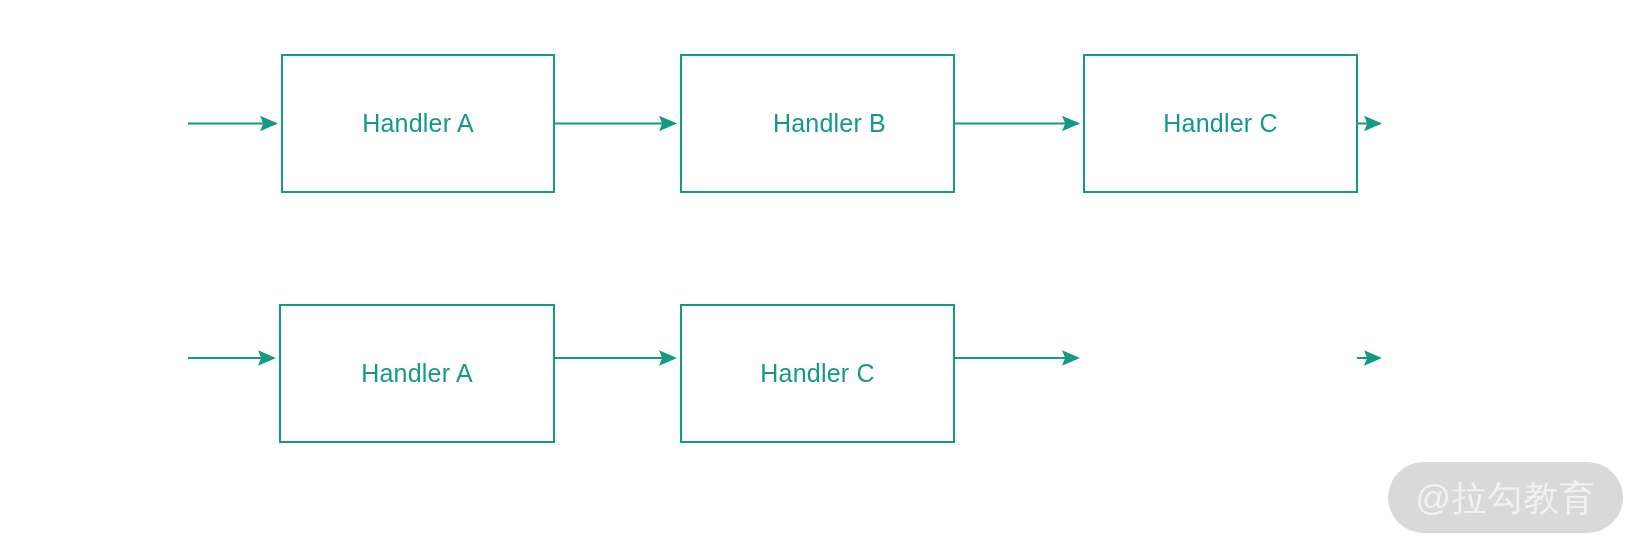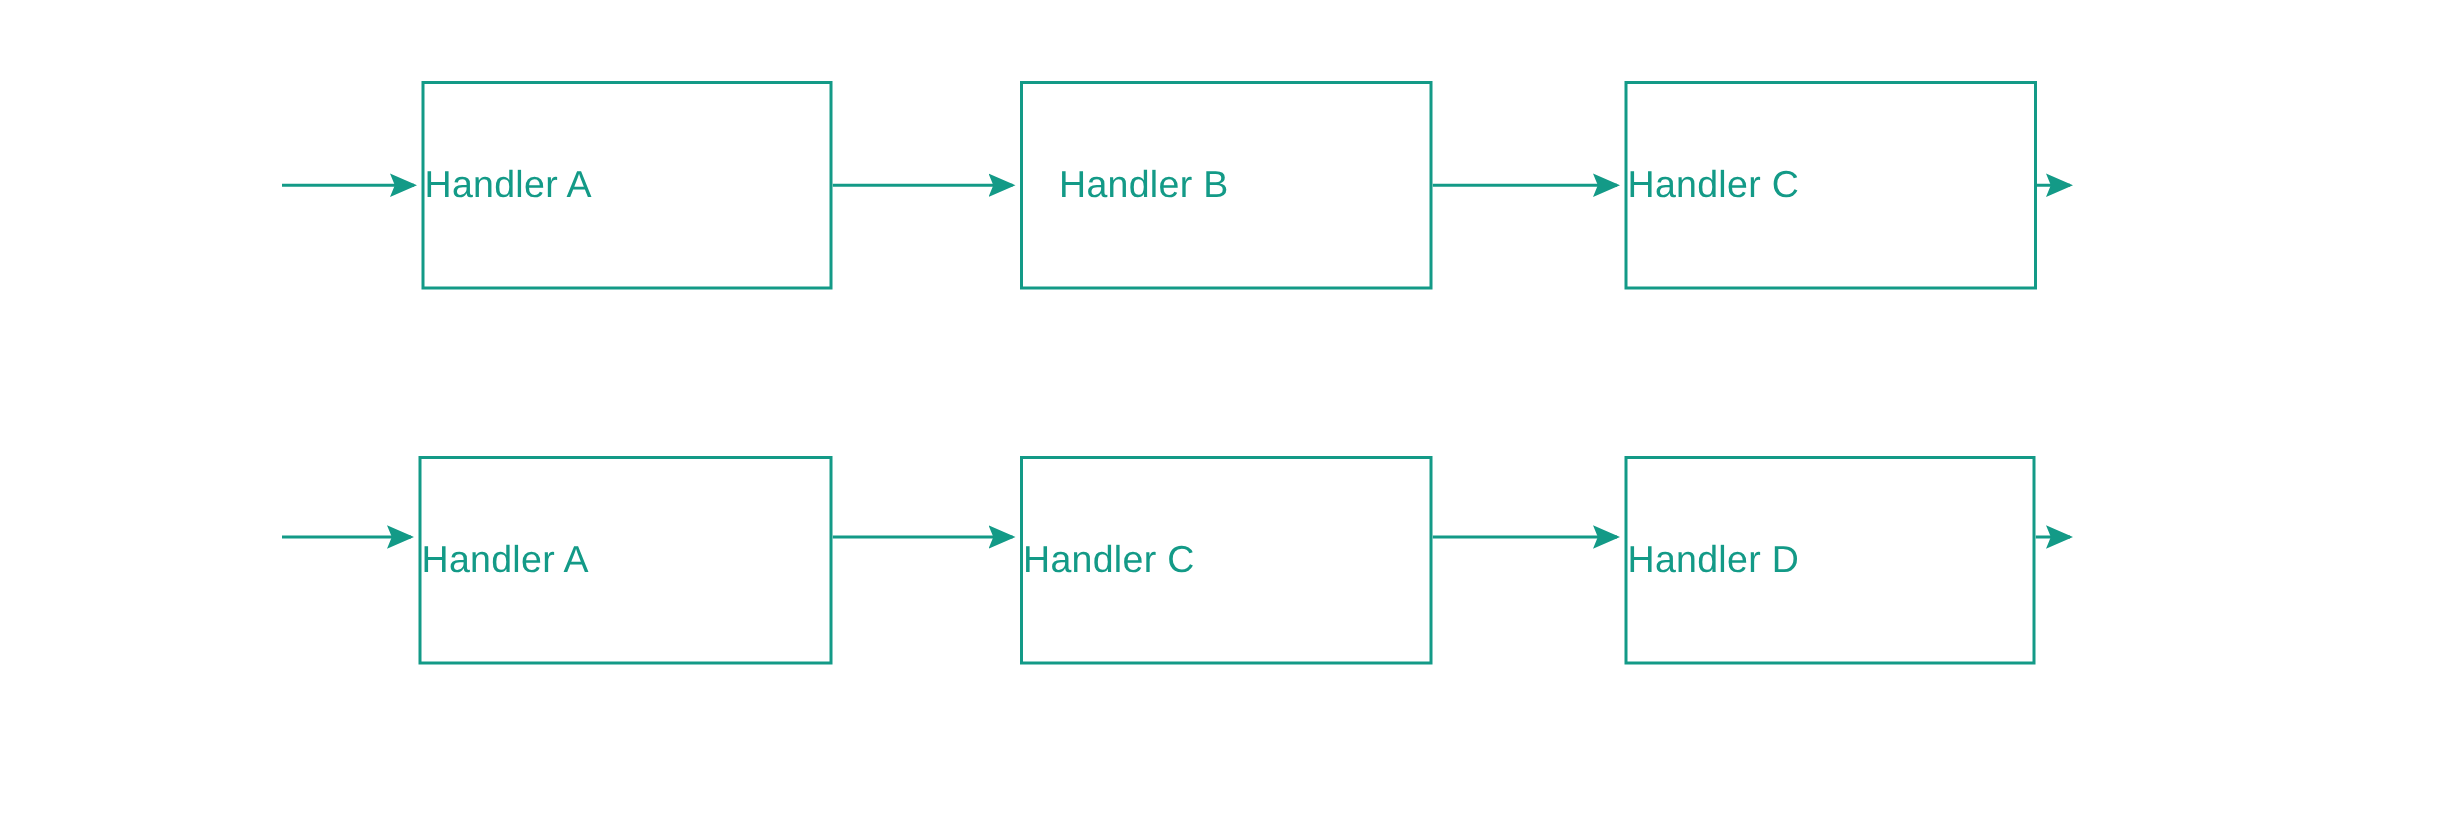--- a/index.html
+++ b/index.html
@@ -27,20 +27,21 @@
 
   .node-box {
     position: absolute;
     top: 0;
     height: 100%;
     box-sizing: border-box;
     border: 2px solid #139a87;
     background: #ffffff;
     display: flex;
     align-items: center;
+    justify-content: center;
   }
   .node-label {
     font-family: "Liberation Sans", sans-serif;
     font-size: 25px;
     line-height: 1;
     color: #139a87;
     letter-spacing: 0.2px;
     white-space: nowrap;
     user-select: none;
   }
@@ -120,19 +121,19 @@
       <line x1="955" y1="54" x2="1078" y2="54" stroke="#139a87" stroke-width="2" marker-end="url(#arrow2)"></line>
       <line x1="1357" y1="54" x2="1380" y2="54" stroke="#139a87" stroke-width="2" marker-end="url(#arrow2)"></line>
     </svg>
 
     <div class="node-box" style="left:279px; width:276px;">
       <span class="node-label">Handler A</span>
     </div>
     <div class="node-box" style="left:680px; width:275px;">
       <span class="node-label">Handler C</span>
     </div>
-    <div class="node-box" style="left:1083px; width:274px;">
-      <span class="node-label">Handler D</span>
-    </div>
   </div>
 
+  <div id="watermark">
+    <span class="wm-text">@拉勾教育</span>
+  </div>
 
 </div>
 
 </body></html>

